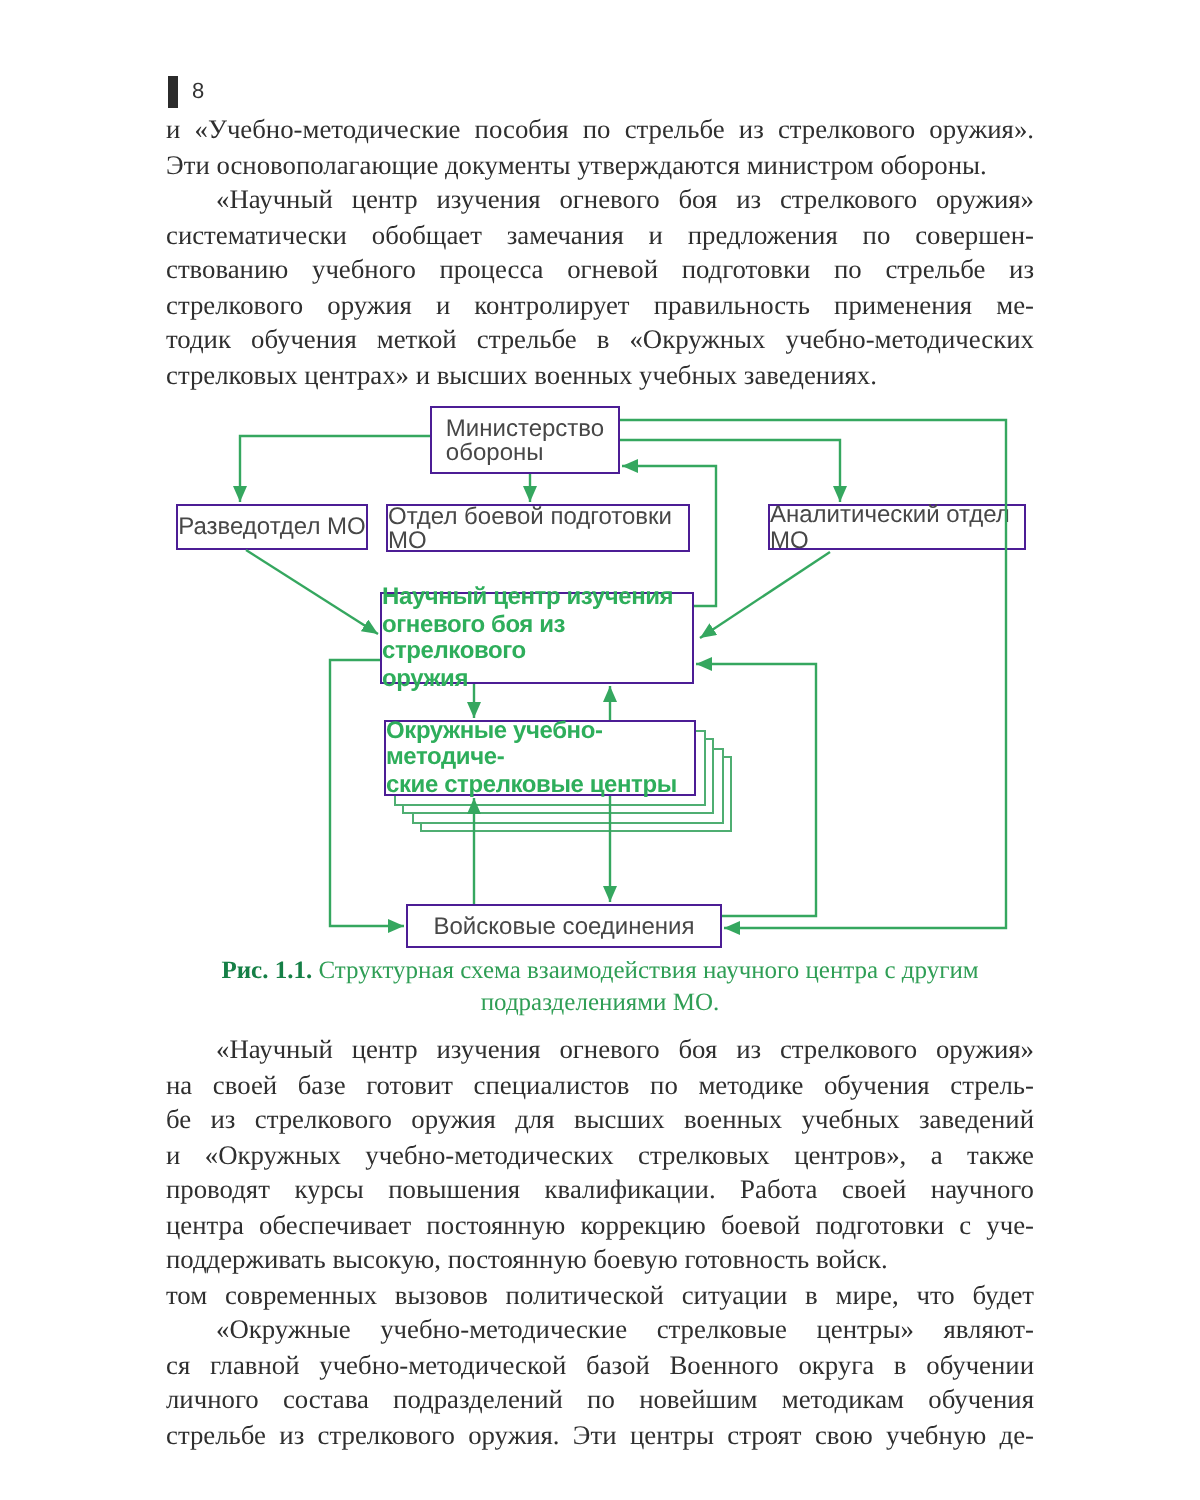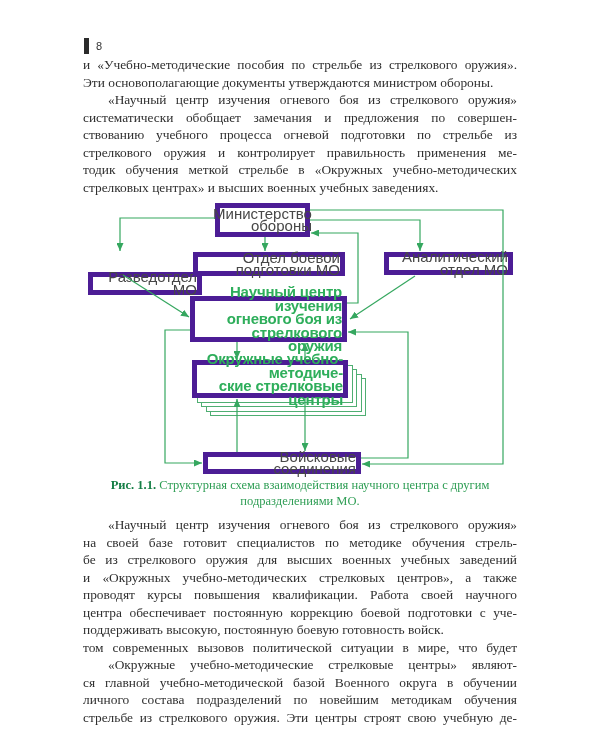--- a/index.html
+++ b/index.html
@@ -14,23 +14,23 @@
   
   .tblock{position:absolute;left:83px;width:434px;}
   .tblock.top{top:56px;}
   .tblock.bottom{top:516px;}
   .ln{font-size:13.4px;line-height:17.5px;height:17.5px;text-align:justify;text-align-last:justify;white-space:nowrap;}
   .ln.end{text-align:left;text-align-last:left;}
   .ln.ind{text-indent:25px;}
   
   .diagram{position:absolute;left:0;top:200px;width:600px;height:280px;}
   .bx{
-    position:absolute;background:#fff;border:5px solid #4c1d95;
-    display:flex;align-items:center;justify-content:center;text-align:right;
-    font-family:"Liberation Sans",sans-serif;font-size:15px;color:#474747;
+    position:absolute;background:#fff;border:1px solid #4c1d95;
+    display:flex;align-items:center;justify-content:center;text-align:left;
+    font-family:"Liberation Sans",sans-serif;font-size:12px;color:#474747;
     line-height:12.5px;white-space:pre-line;box-sizing:border-box;
   }
   .bx.green{color:#2eae5b;font-weight:bold;letter-spacing:-0.2px;line-height:13.5px;}
   .stack-layer{position:absolute;background:#fff;border:1px solid #4fae72;box-sizing:border-box;}
   .arrows{position:absolute;left:0;top:0;pointer-events:none;}
   
   .caption{position:absolute;left:0;top:477px;width:600px;text-align:center;
     font-size:12.5px;line-height:16px;color:#2f9e55;}
   .caption b{color:#157f46;}
 </style>
@@ -58,21 +58,21 @@
   <div class="diagram">
 
     <div class="stack-layer" style="left:210px;top:178px;width:156px;height:38px;"></div>
     <div class="stack-layer" style="left:205.5px;top:173.5px;width:156px;height:38px;"></div>
     <div class="stack-layer" style="left:201px;top:169px;width:156px;height:38px;"></div>
     <div class="stack-layer" style="left:196.5px;top:164.5px;width:156px;height:38px;"></div>
 
     <div class="bx" style="left:215px;top:3px;width:95px;height:34px;">Министерство
 обороны</div>
 
-    <div class="bx" style="left:88px;top:52px;width:114px;height:23px;margin-top:20px;">Разведотдел МО</div>
+    <div class="bx" style="left:88px;top:52px;width:96px;height:23px;">Разведотдел МО</div>
 
     <div class="bx" style="left:193px;top:52px;width:152px;height:24px;">Отдел боевой подготовки МО</div>
 
     <div class="bx" style="left:368px;top:52px;width:129px;height:23px;margin-left:16px;">Аналитический отдел МО</div>
 
     <div class="bx green" style="left:190px;top:96px;width:157px;height:46px;">Научный центр изучения
 огневого боя из стрелкового
 оружия</div>
 
     <div class="bx" style="left:203px;top:252px;width:158px;height:22px;">Войсковые соединения</div>

